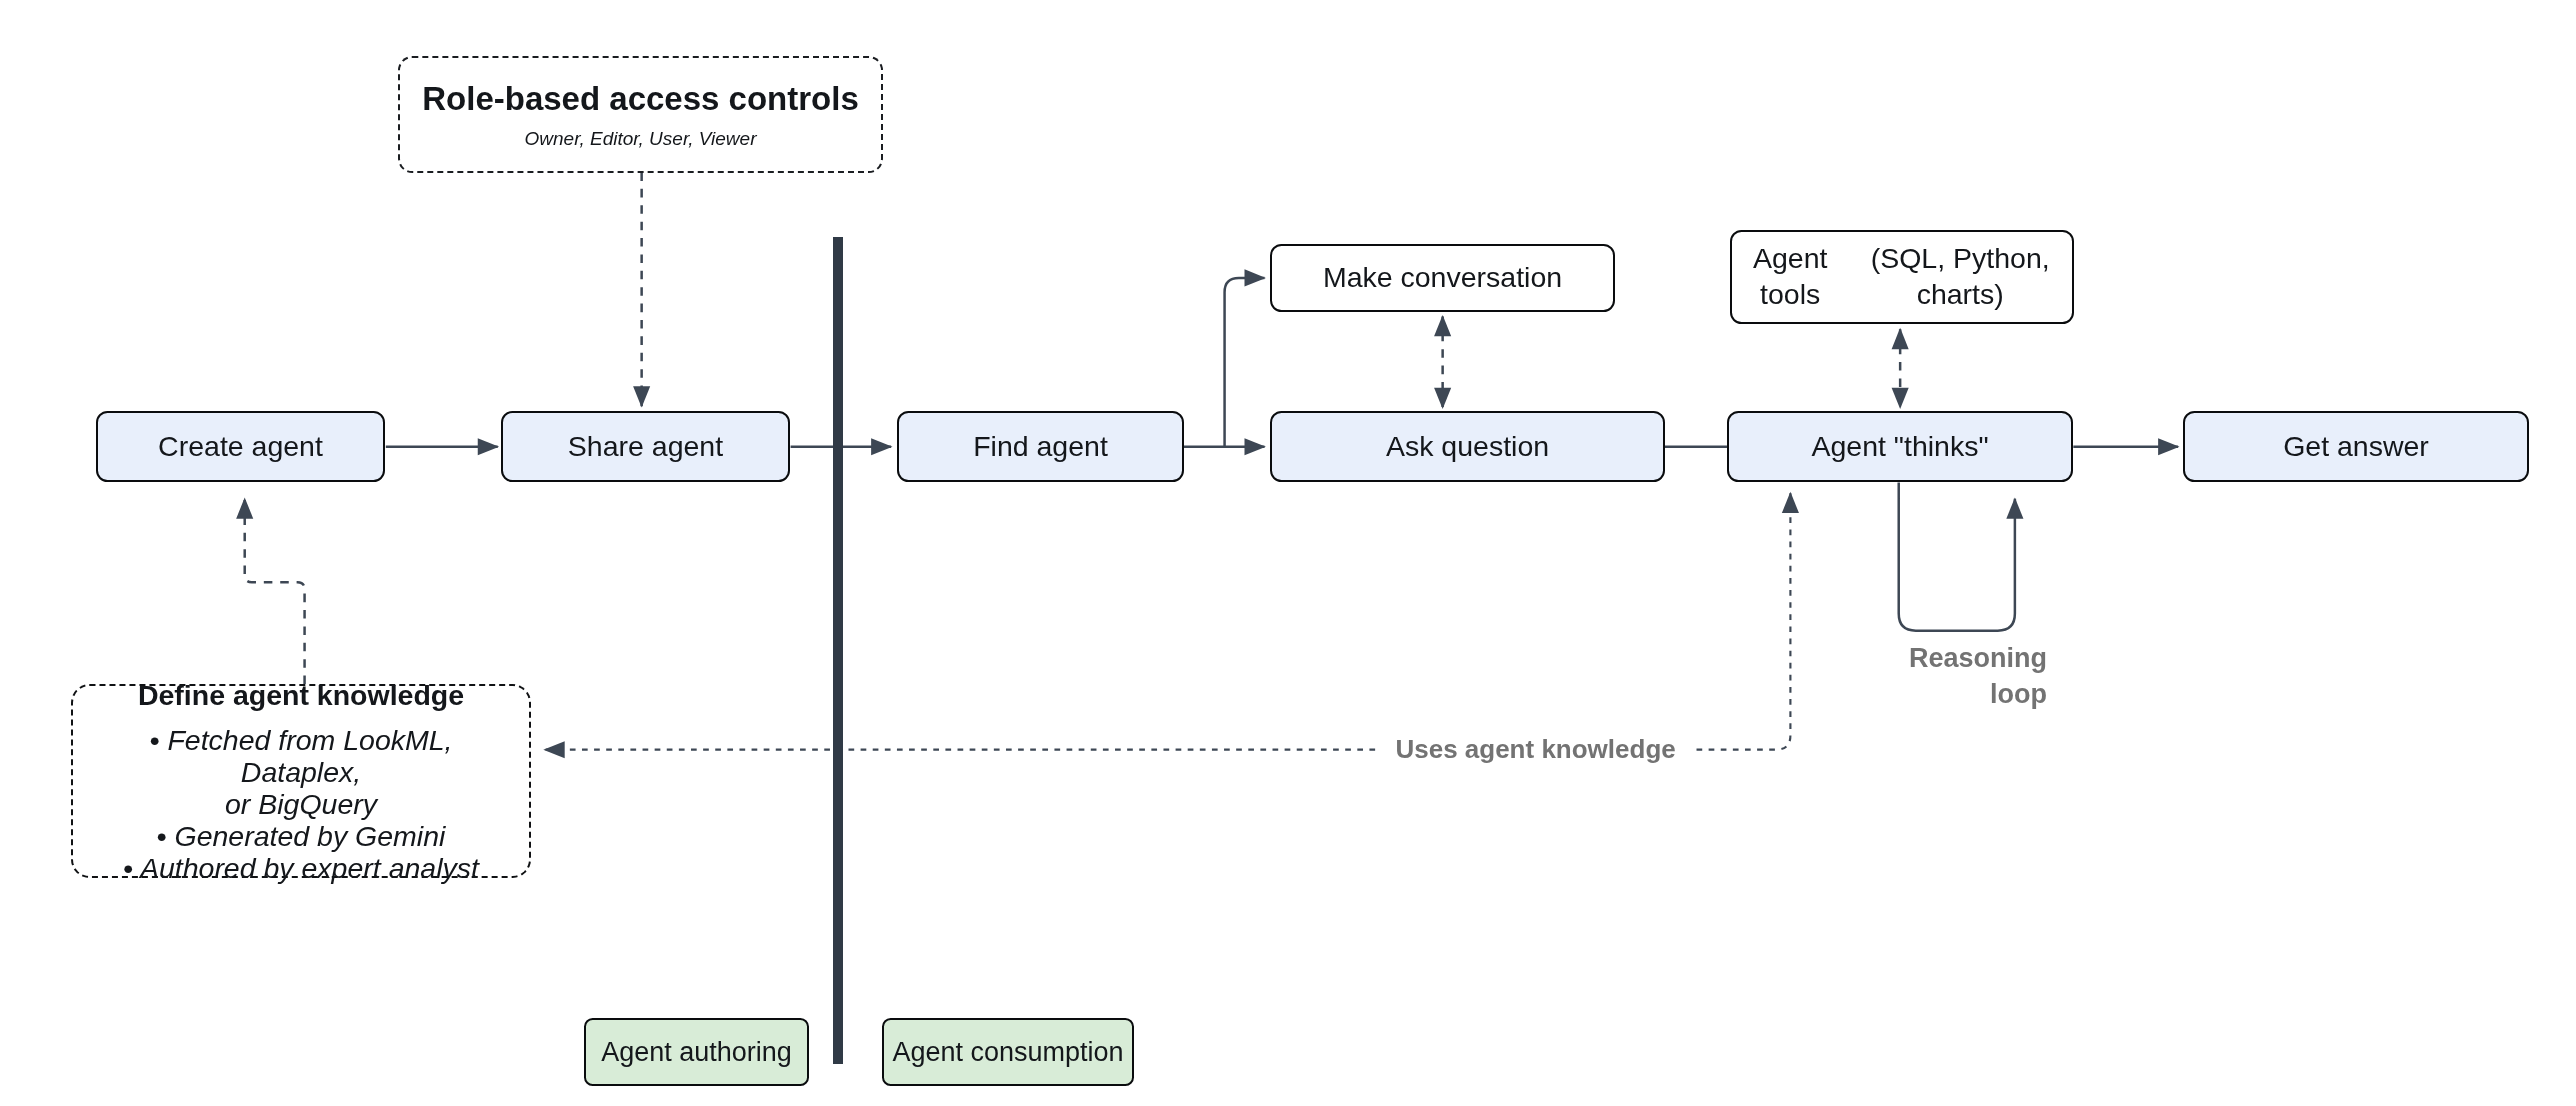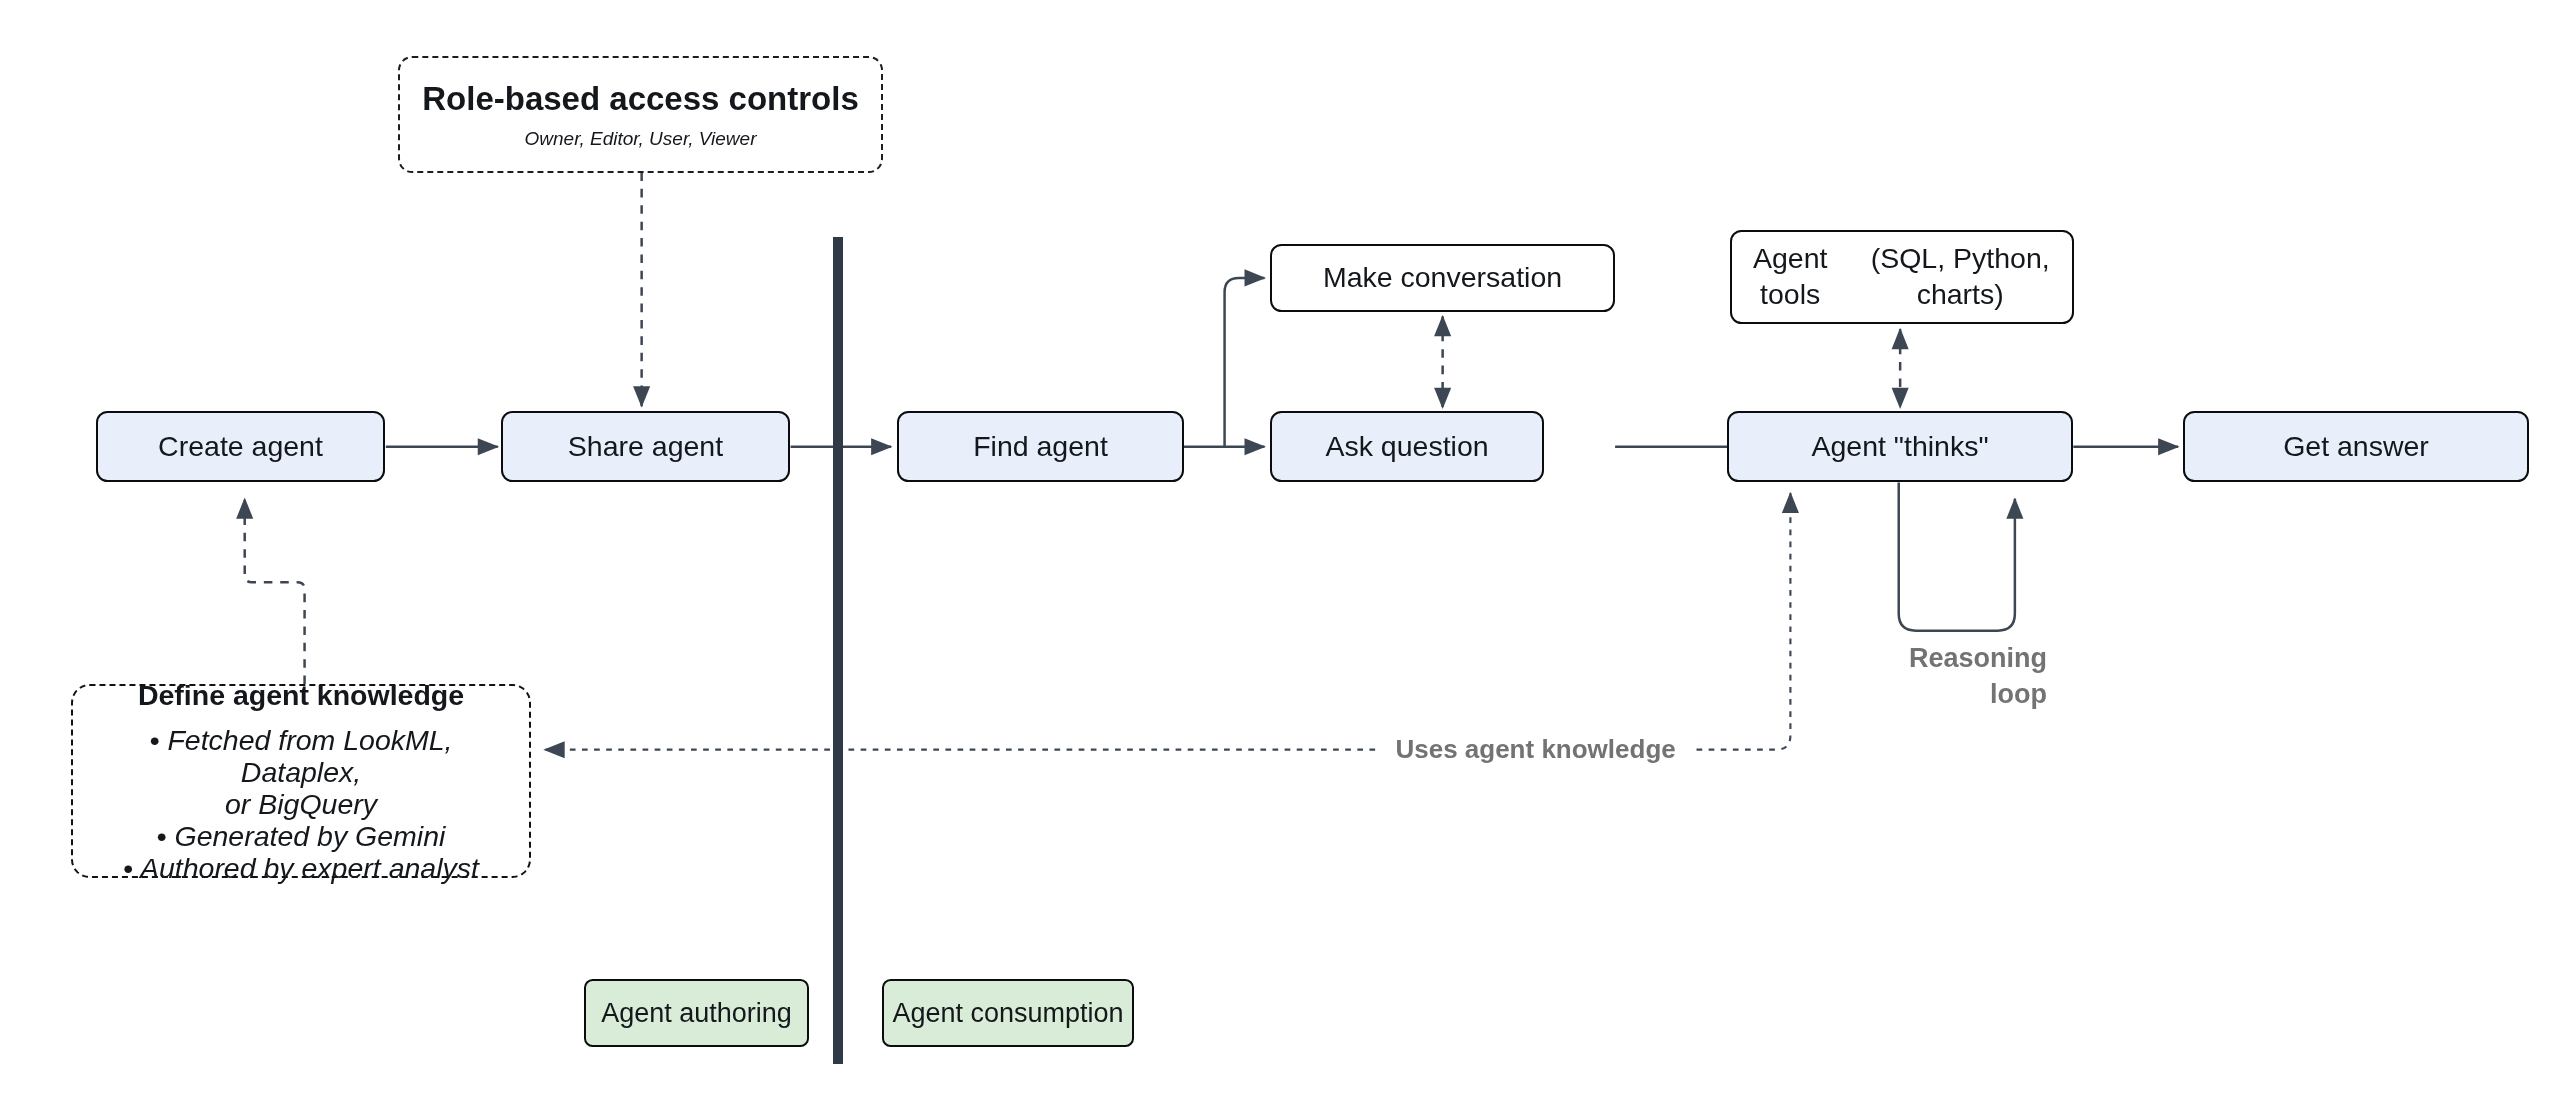--- a/index.html
+++ b/index.html
@@ -35,20 +35,21 @@
   .rolebox{border:2.1px dashed #1a1d21;border-radius:14.3px;}
   .rolebox .title{font-weight:bold;font-size:33px;margin-bottom:10px;}
   .rolebox .subtitle{font-style:italic;font-size:19px;}
   .definebox{border:2.9px dashed #101214;border-radius:18.5px;padding:13px 14.3px;}
   .definebox .title{font-weight:bold;font-size:28.5px;line-height:33px;margin-bottom:12px;}
   .definebox .bullet{font-style:italic;font-size:28.5px;line-height:32px;}
   .greenbox{
     position:absolute;box-sizing:border-box;display:flex;align-items:center;justify-content:center;
     background:var(--node_fill_green);border:2.9px solid var(--node_border);border-radius:8.6px;
     font-size:27px;
+    margin-top:39px;
   }
   .divider{position:absolute;background:var(--divider);}
   .floatlabel{position:absolute;font-weight:bold;color:#737373;text-align:right;}
   .uses-label{font-size:26px;background:#ffffff;padding:0 7.1px;display:flex;align-items:center;justify-content:center;}
   .reasoning-label{font-size:27px;line-height:36px;}
 </style>
 </head>
 <body>
 
 <div id="canvas">
@@ -107,21 +108,21 @@
   </div>
 
   <div class="node blue" style="left:897px;top:411px;width:287px;height:71px">
     <span>Find agent</span>
   </div>
 
   <div class="node white" style="left:1270px;top:244px;width:345px;height:68px">
     <span>Make conversation</span>
   </div>
 
-  <div class="node blue" style="left:1270px;top:411px;width:274px;height:71px">
+  <div class="node blue" style="left:1270px;top:411px;width:395px;height:71px">
     <span>Ask question</span>
   </div>
 
   <div class="node white" style="left:1730px;top:230px;width:344px;height:94px">
     <span class="stack">
       <span>Agent tools</span>
       <span>(SQL, Python, charts)</span>
     </span>
   </div>
 

